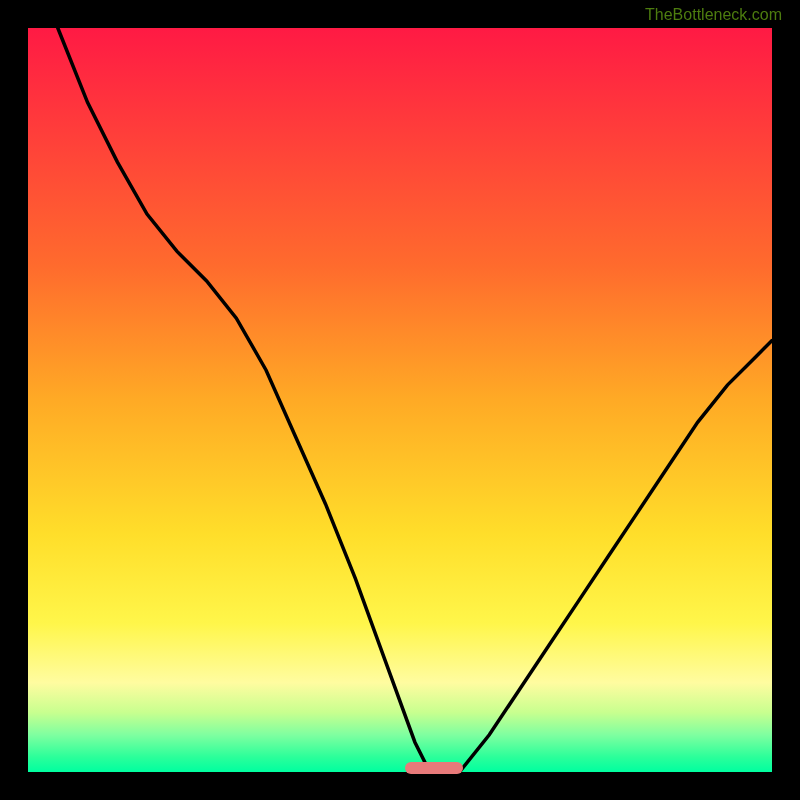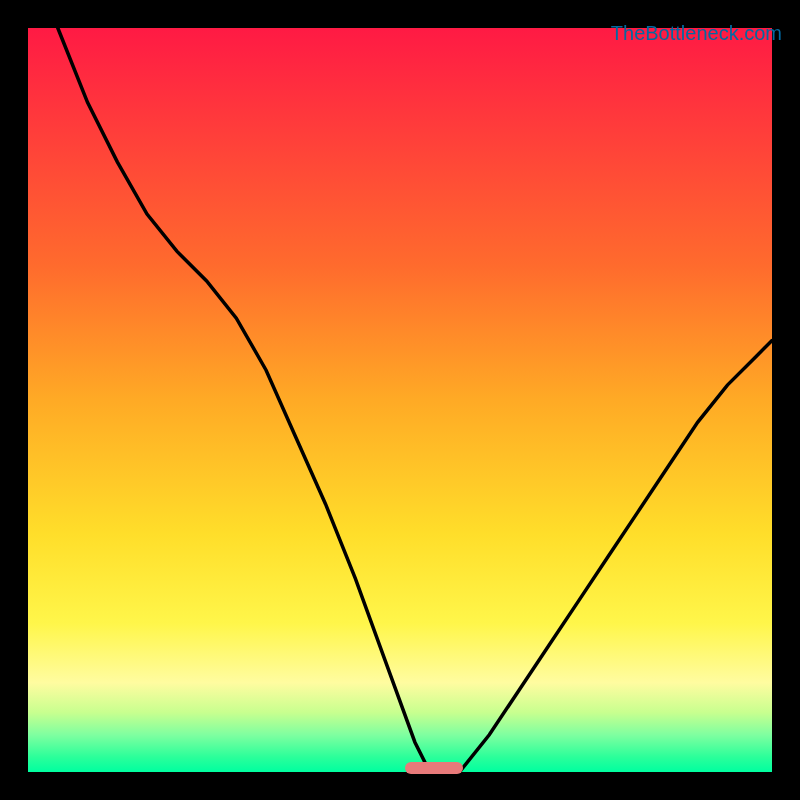--- a/index.html
+++ b/index.html
@@ -6,24 +6,24 @@
     margin: 0;
     padding: 0;
     width: 800px;
     height: 800px;
     background: #000;
     position: relative;
     font-family: Arial, sans-serif;
   }
   .watermark {
     position: absolute;
-    top: 22px;
+    top: 6px;
     right: 18px;
-    color: #0369a1;
-    font-size: 20px;
+    color: #4d7c0f;
+    font-size: 16px;
     font-weight: 500;
     z-index: 10;
   }
   .plot-bg {
     position: absolute;
     left: 28px;
     top: 28px;
     width: 744px;
     height: 744px;
     background: linear-gradient(to bottom,

